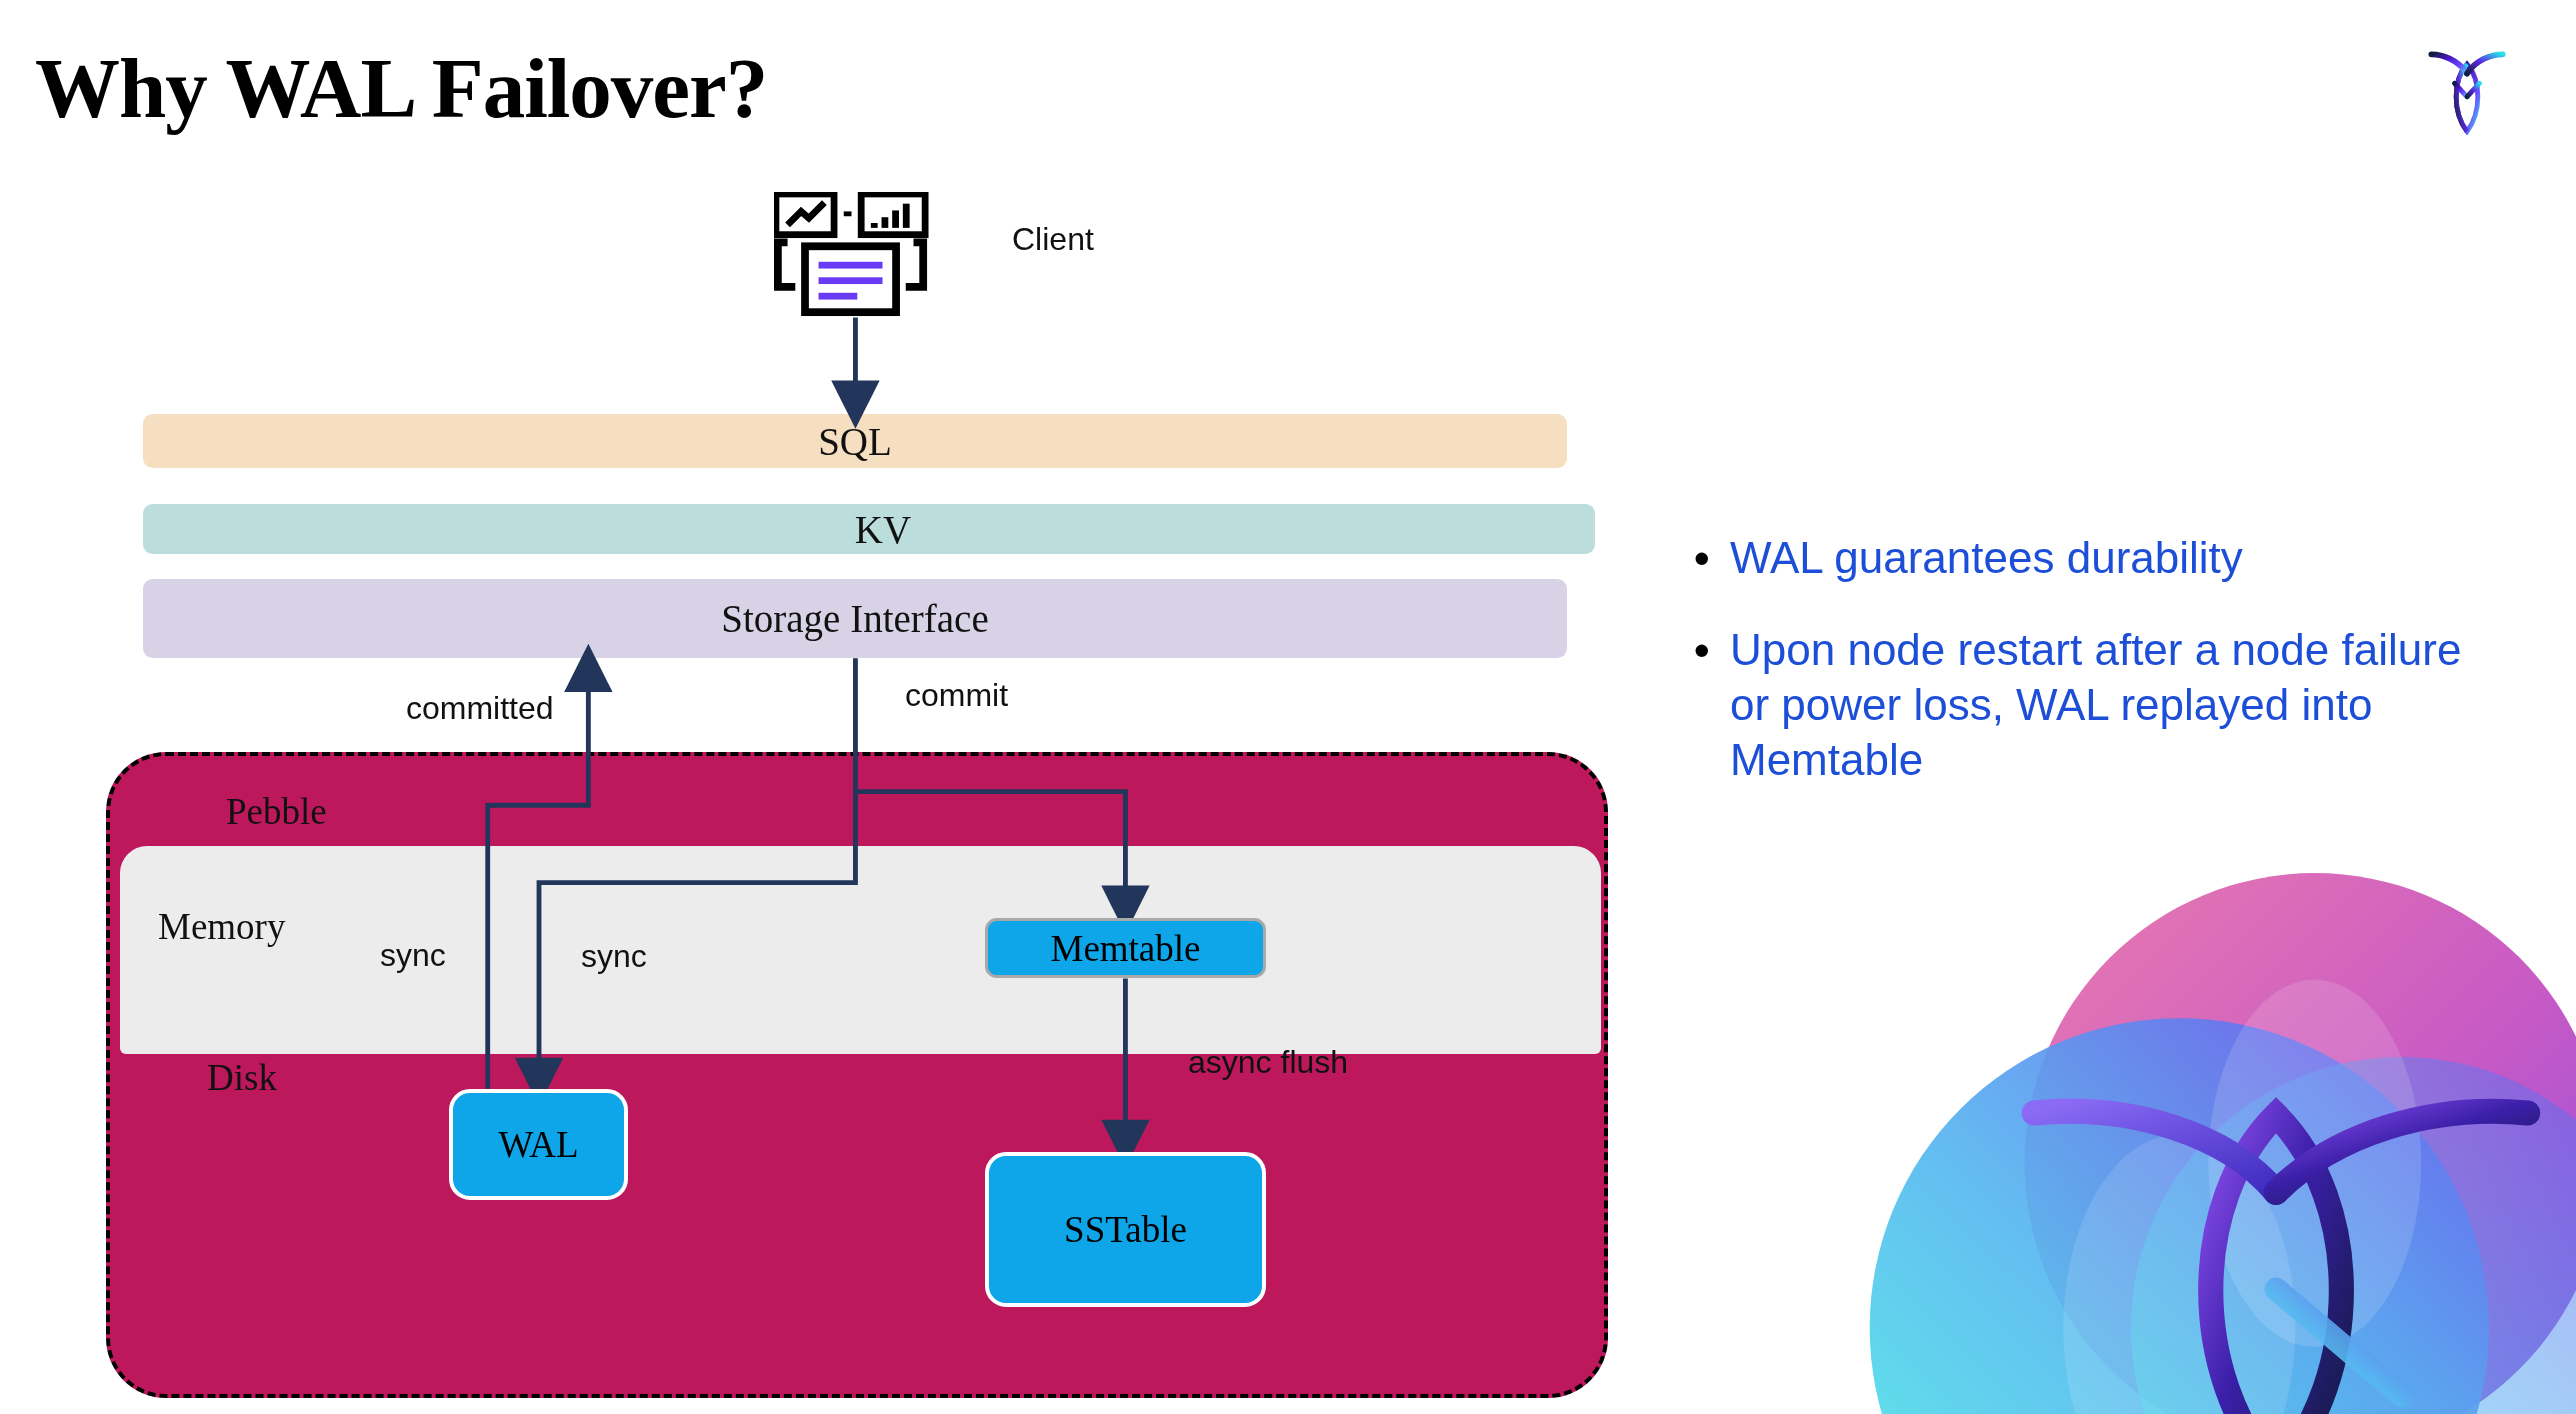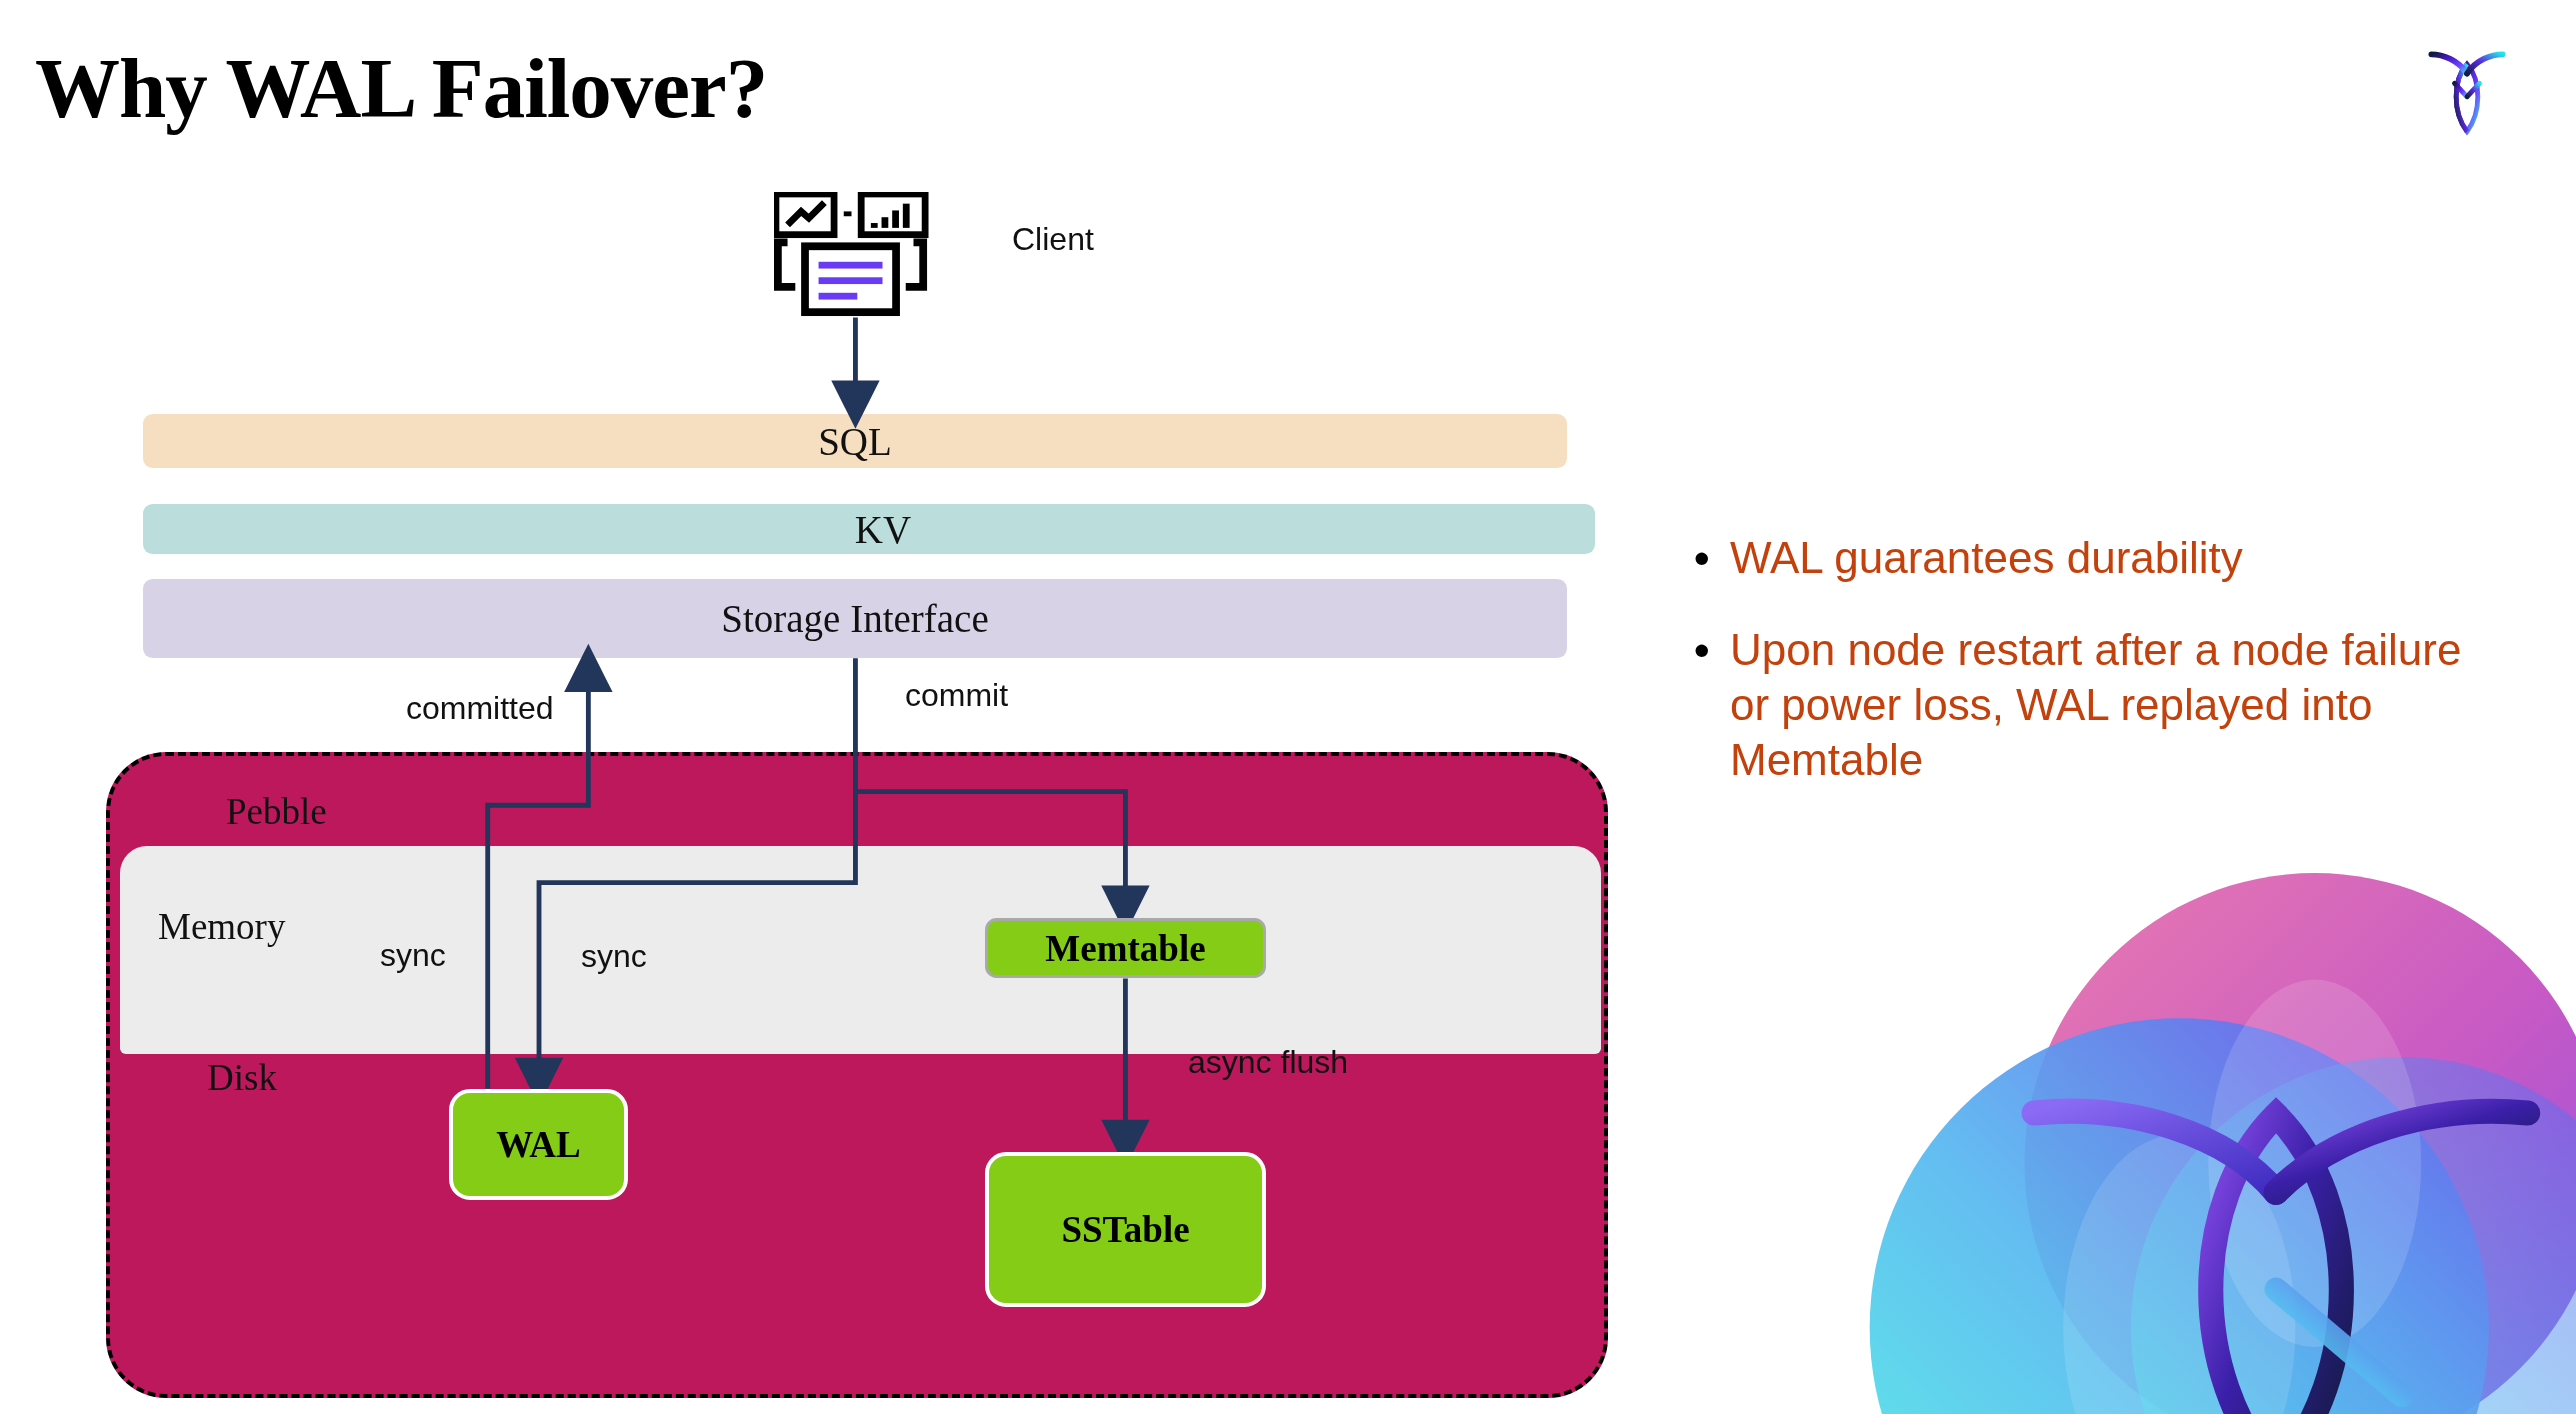--- a/index.html
+++ b/index.html
@@ -123,26 +123,26 @@
     left: 97px;
     top: 300px;
     font-family: "Liberation Serif", serif;
     font-size: 37px;
     color: #111111;
   }
 
   
   .node-box {
     position: absolute;
-    background: #84cc16;
+    background: #0ea5e9;
     display: flex;
     align-items: center;
     justify-content: center;
     font-family: "Liberation Serif", serif;
-    font-weight: bold;
+    font-weight: normal;
     font-size: 37px;
     color: #000000;
     box-sizing: border-box;
   }
   #node-memtable {
     left: 985px;
     top: 918px;
     width: 281px;
     height: 60px;
     border: 3.9px solid #A9A9A9;
@@ -205,21 +205,21 @@
     width: 37px;
     flex: 0 0 37px;
     font-size: 29px;
     line-height: 54px;
     color: #000000;
   }
   .bullet-text {
     font-family: "Liberation Sans", sans-serif;
     font-size: 44px;
     line-height: 55px;
-    color: #c2410c;
+    color: #1d4ed8;
   }
 </style>
 </head>
 <body>
 
 <div id="slide-title">Why WAL Failover?</div>
 
 <svg id="brand-logo" viewBox="0 0 110 110">
   <defs>
     <linearGradient id="logoGrad" x1="0" y1="0" x2="1" y2="1">

